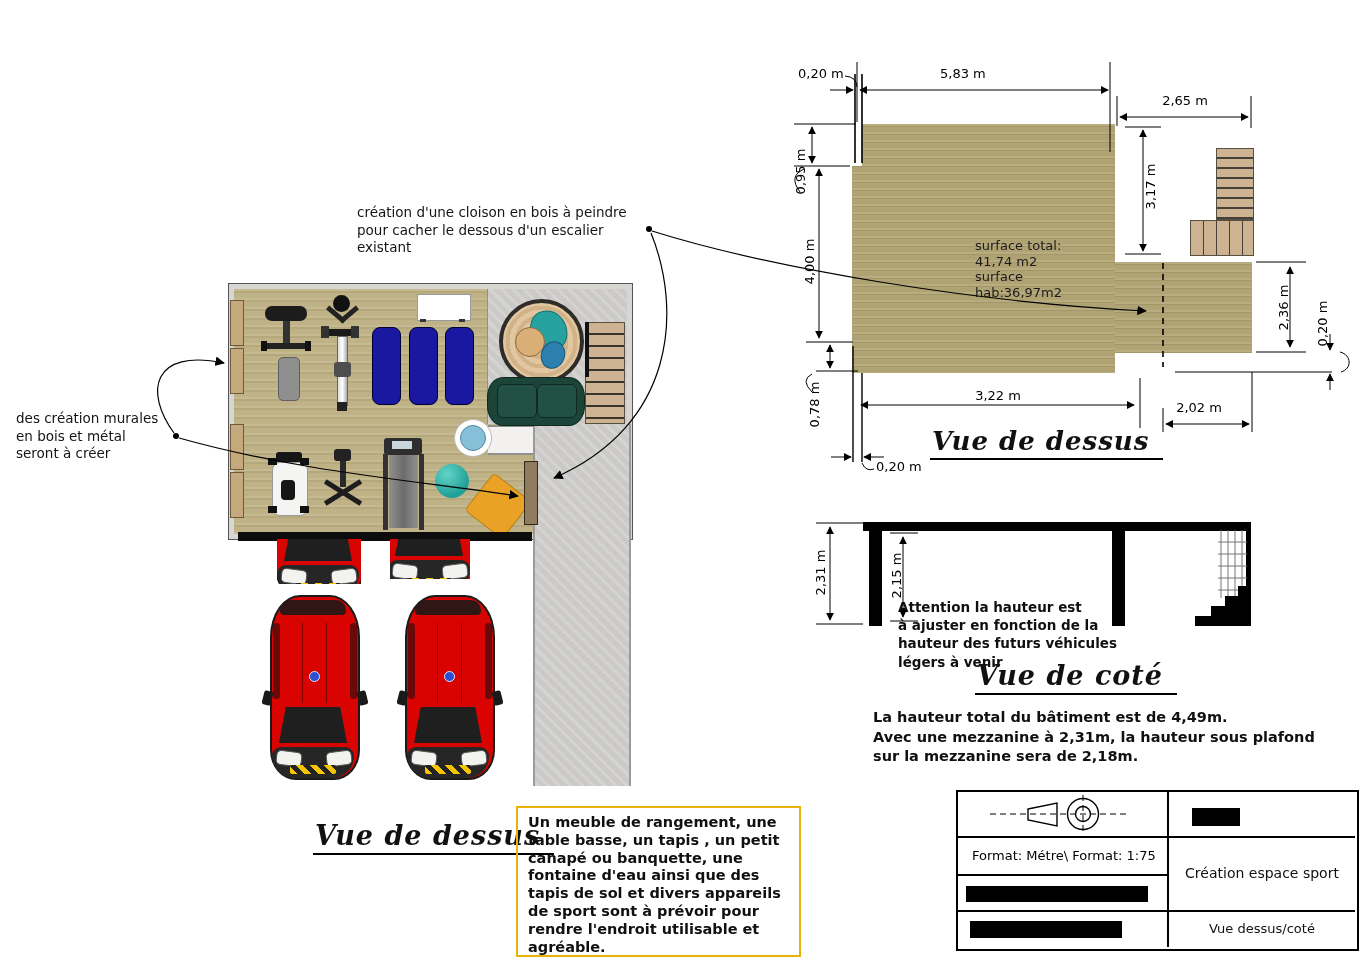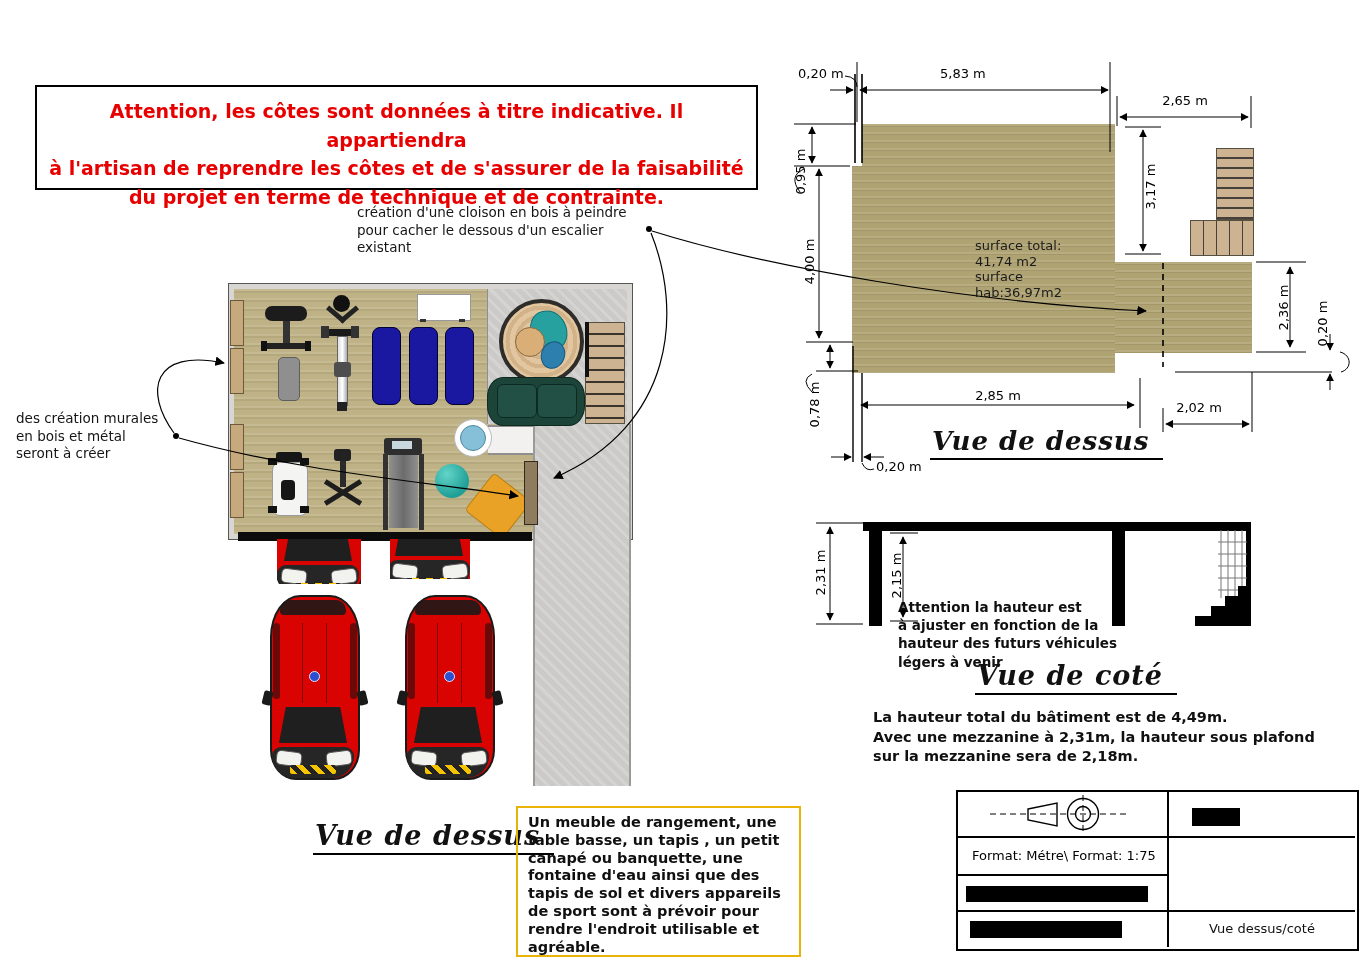--- a/index.html
+++ b/index.html
@@ -103,25 +103,20 @@
   .tb-line{background:#000;}
   .redact{background:#000;}
   .tb-txt{font-size:13px;color:#000;}
 </style>
 </head>
 <body>
 
 <div class="canvas">
 
 
-  <div class="abs warnbox">
-    <div class="warntxt ml">Attention, les côtes sont données à titre indicative. Il appartiendra
-à l'artisan de reprendre les côtes et de s'assurer de la faisabilité
-du projet en terme de technique et de contrainte.</div>
-  </div>
 
   <div class="abs annot ml" style="left:357px;top:204px;">création d'une cloison en bois à peindre
 pour cacher le dessous d'un escalier
  existant</div>
   <div class="abs annot ml" style="left:16px;top:410px;">des création murales
 en bois et métal
 seront à créer</div>
 
   <div class="abs wallframe"></div>
   <div class="abs woodL"></div>
@@ -263,21 +258,21 @@
 
   <div class="abs dimtxt" style="left:798px;top:66px;">0,20 m</div>
   <div class="abs dimtxt" style="left:940px;top:66px;width:90px;text-align:left;">5,83 m</div>
   <div class="abs dimtxt" style="left:1140px;top:93px;width:90px;text-align:center;">2,65 m</div>
   <div class="abs dimtxt rot" style="left:773px;top:164px;">0,95 m</div>
   <div class="abs dimtxt rot" style="left:782px;top:254px;">4,00 m</div>
   <div class="abs dimtxt rot" style="left:1123px;top:179px;">3,17 m</div>
   <div class="abs dimtxt rot" style="left:1256px;top:300px;">2,36 m</div>
   <div class="abs dimtxt rot" style="left:1295px;top:316px;">0,20 m</div>
   <div class="abs dimtxt rot" style="left:787px;top:397px;">0,78 m</div>
-  <div class="abs dimtxt" style="left:953px;top:388px;width:90px;text-align:center;">2,85 m</div>
+  <div class="abs dimtxt" style="left:953px;top:388px;width:90px;text-align:center;">3,22 m</div>
   <div class="abs dimtxt" style="left:1154px;top:400px;width:90px;text-align:center;">2,02 m</div>
   <div class="abs dimtxt" style="left:876px;top:459px;">0,20 m</div>
 
   <div class="abs sv" style="left:863px;top:522px;width:386px;height:9px;"></div>
   <div class="abs sv" style="left:869px;top:522px;width:13px;height:104px;"></div>
   <div class="abs sv" style="left:1112px;top:522px;width:13px;height:104px;"></div>
   <div class="abs sv" style="left:1246px;top:522px;width:5px;height:104px;"></div>
   <div class="abs note-b ml" style="left:898px;top:560px;margin-top:38px;">Attention la hauteur est
 à ajuster en fonction de la
 hauteur des futurs véhicules
@@ -310,20 +305,21 @@
     <line x1="34" y1="24" x2="170" y2="24" stroke="#000" stroke-width="1" stroke-dasharray="6 4"></line>
     <polygon points="72,19 101,13 101,36 72,30" fill="none" stroke="#000" stroke-width="1.4"></polygon>
     <circle cx="127" cy="24" r="15.5" fill="none" stroke="#000" stroke-width="1.4"></circle>
     <circle cx="127" cy="24" r="7.5" fill="none" stroke="#000" stroke-width="1.4"></circle>
     <line x1="127" y1="5" x2="127" y2="43" stroke="#000" stroke-width="1" stroke-dasharray="6 4"></line>
   </svg>
   <div class="abs redact" style="left:1192px;top:808px;width:48px;height:18px;"></div>
   <div class="abs tb-txt" style="left:972px;top:848px;">Format: Métre\ Format: 1:75</div>
   <div class="abs redact" style="left:966px;top:886px;width:182px;height:16px;"></div>
   <div class="abs redact" style="left:970px;top:921px;width:152px;height:17px;"></div>
+  <div class="abs" style="left:1169px;top:836px;width:186px;height:74px;display:flex;align-items:center;justify-content:center;font-size:14px;">Création espace sport</div>
   <div class="abs" style="left:1169px;top:910px;width:186px;height:37px;display:flex;align-items:center;justify-content:center;font-size:13px;">Vue dessus/coté</div>
 
   <svg class="abs" style="left:0;top:0;pointer-events:none;" width="1360" height="963">
     <defs>
       <marker id="ma" viewBox="0 0 10 10" refX="9" refY="5" markerWidth="8" markerHeight="8" orient="auto-start-reverse">
         <path d="M0,0 L10,5 L0,10 z" fill="#000"></path>
       </marker>
     </defs>
 
     <g stroke="#000" stroke-width="1.2" fill="none">

